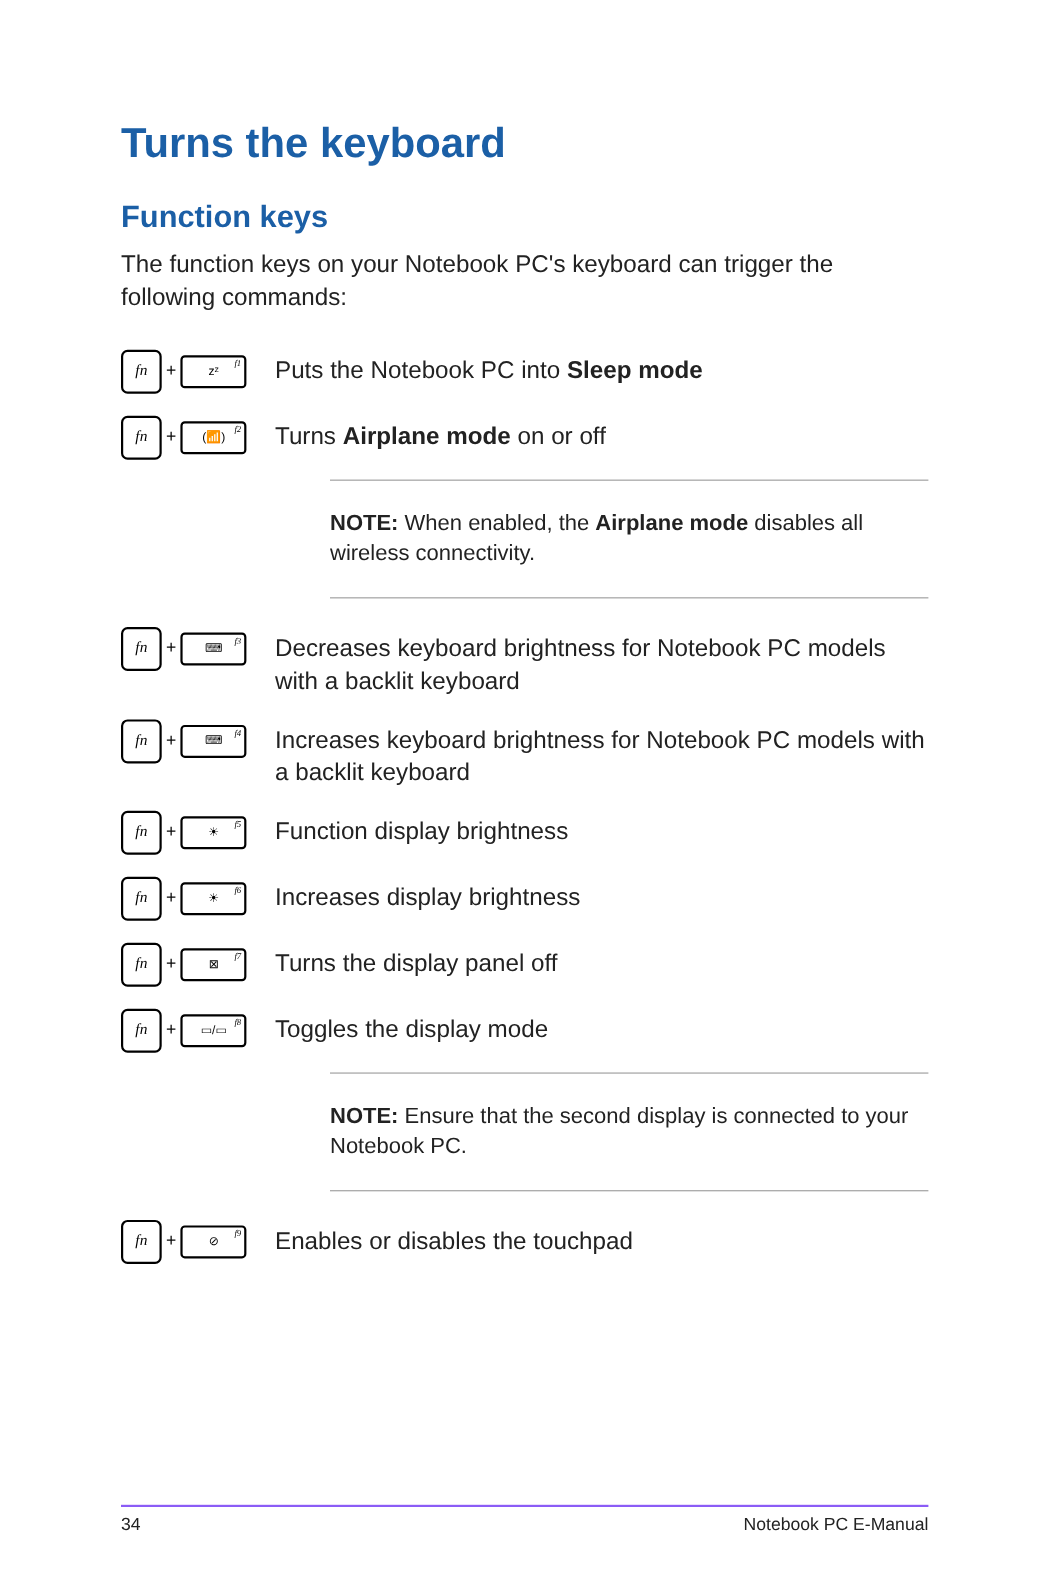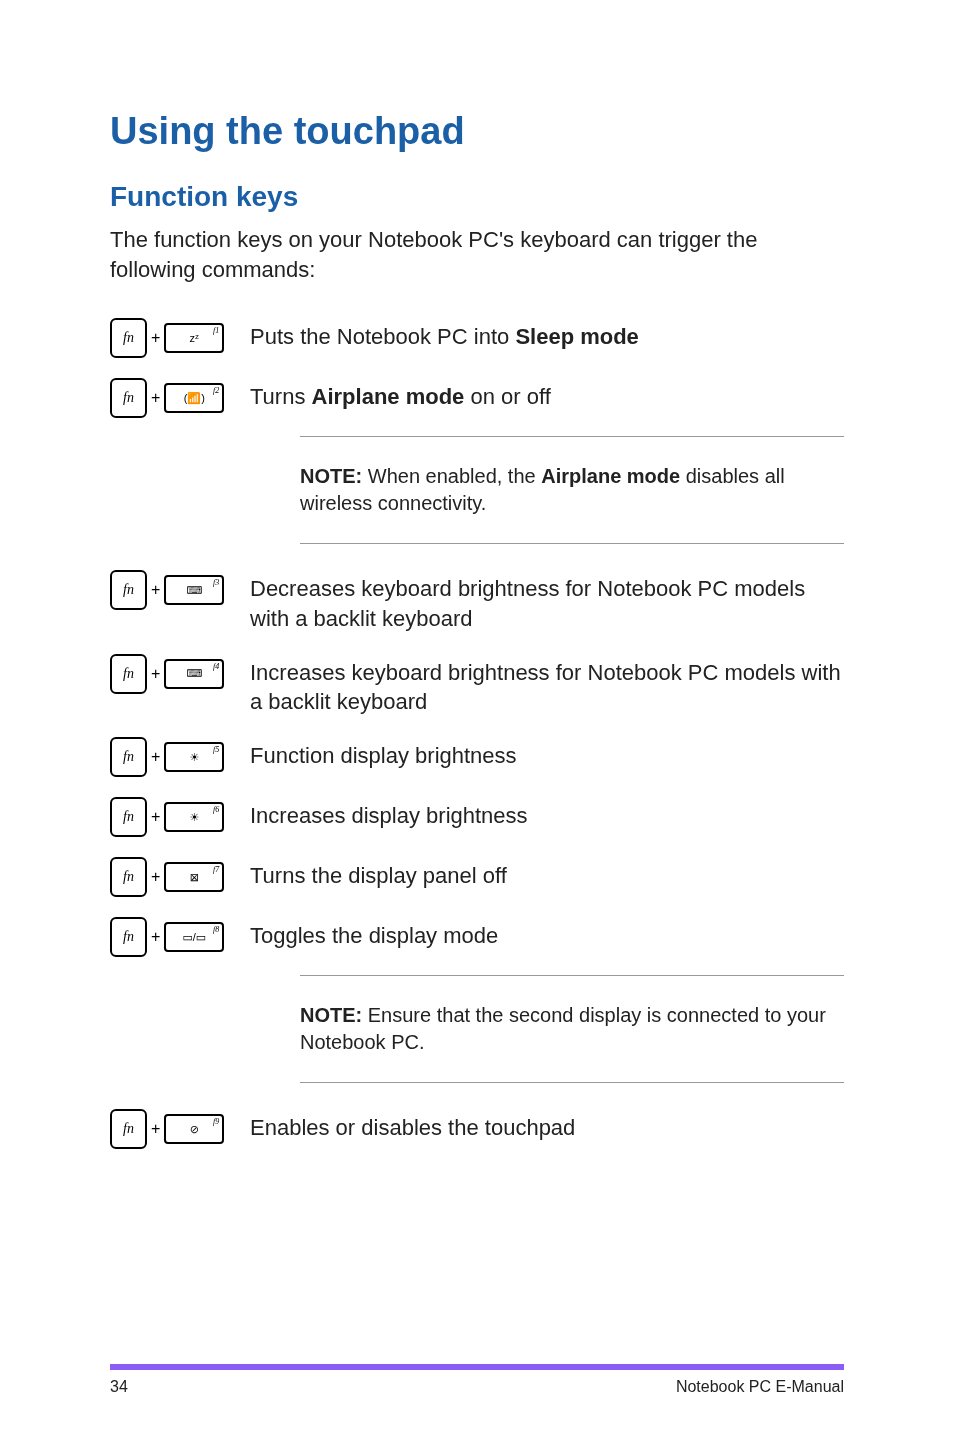--- a/index.html
+++ b/index.html
@@ -98,33 +98,33 @@
       margin-bottom: 24px;
       font-size: 20px;
       line-height: 1.35;
       color: #222;
     }
     .footer {
       position: absolute;
       bottom: 42px;
       left: 110px;
       right: 110px;
-      border-top: 6px solid #8b5cf6;
+      border-top: 2px solid #8b5cf6;
       padding-top: 8px;
       display: flex;
       justify-content: space-between;
       font-size: 16px;
       color: #222;
     }
     b { font-weight: bold; }
   </style>
 </head>
 <body>
 
-<h1 class="heading1">Using the touchpad</h1>
+<h1 class="heading1">Turns the keyboard</h1>
 <h2 class="heading2">Function keys</h2>
 <p class="intro">The function keys on your Notebook PC's keyboard can trigger the following commands:</p>
 
 <div class="row">
   <div class="keycombo">
     <div class="key-big">fn</div>
     <span class="plus">+</span>
     <div class="key-small">
       <span class="icon">zᶻ</span>
       <span class="fsup">f1</span>

